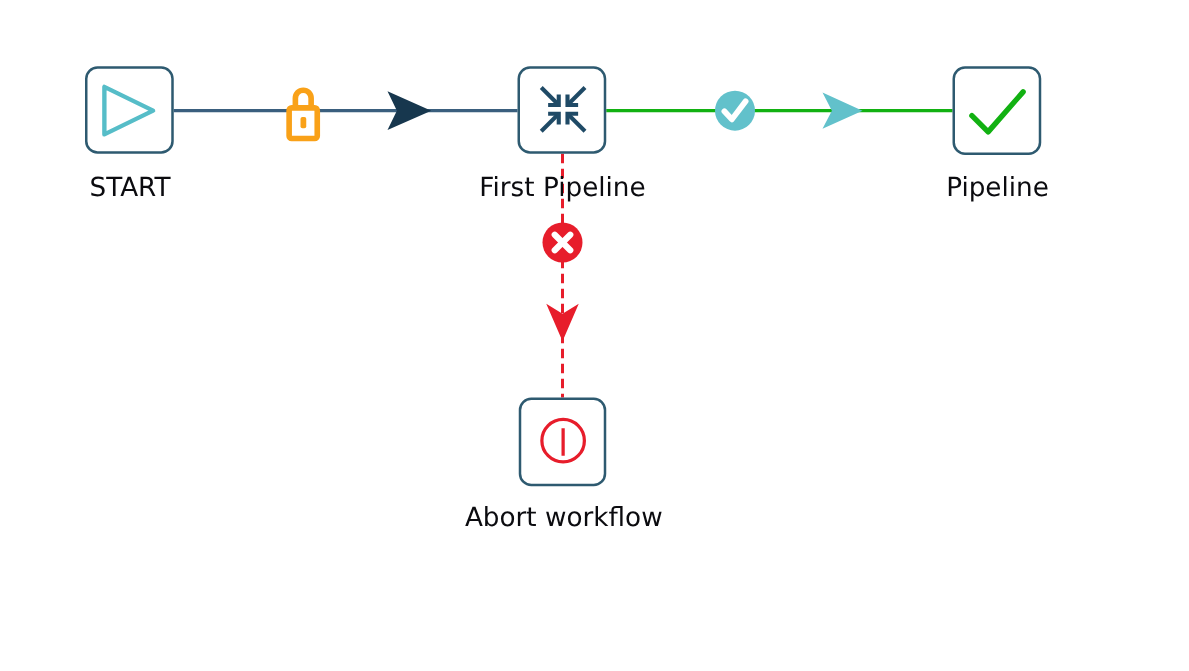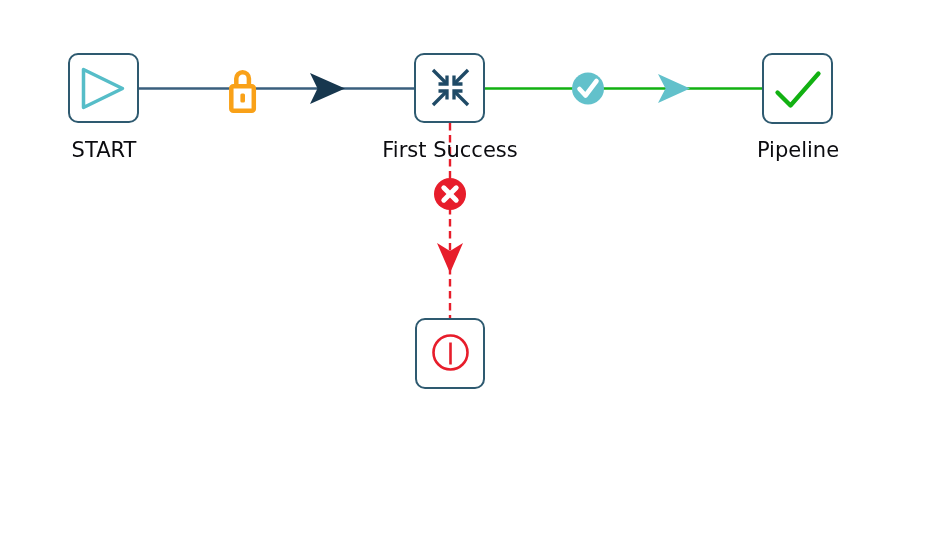--- a/index.html
+++ b/index.html
@@ -112,16 +112,17 @@
   </div>
 
   <div class="node" id="node-abort">
     <svg width="65" height="66" viewBox="0 0 65 66" stroke="#e71d2b">
       <circle cx="32.5" cy="31.5" r="17" fill="none" stroke-width="2.6"></circle>
       <line x1="32.5" y1="21.5" x2="32.5" y2="43.5" stroke-width="2.6"></line>
     </svg>
   </div>
 
   <div class="node-label" id="label-start">START</div>
-  <div class="node-label" id="label-pipeline">First Success</div>
+  <div class="node-label" id="label-pipeline">First Pipeline</div>
   <div class="node-label" id="label-success">Pipeline</div>
+  <div class="node-label" id="label-abort">Abort workflow</div>
 
 </div>
 
 </body></html>

